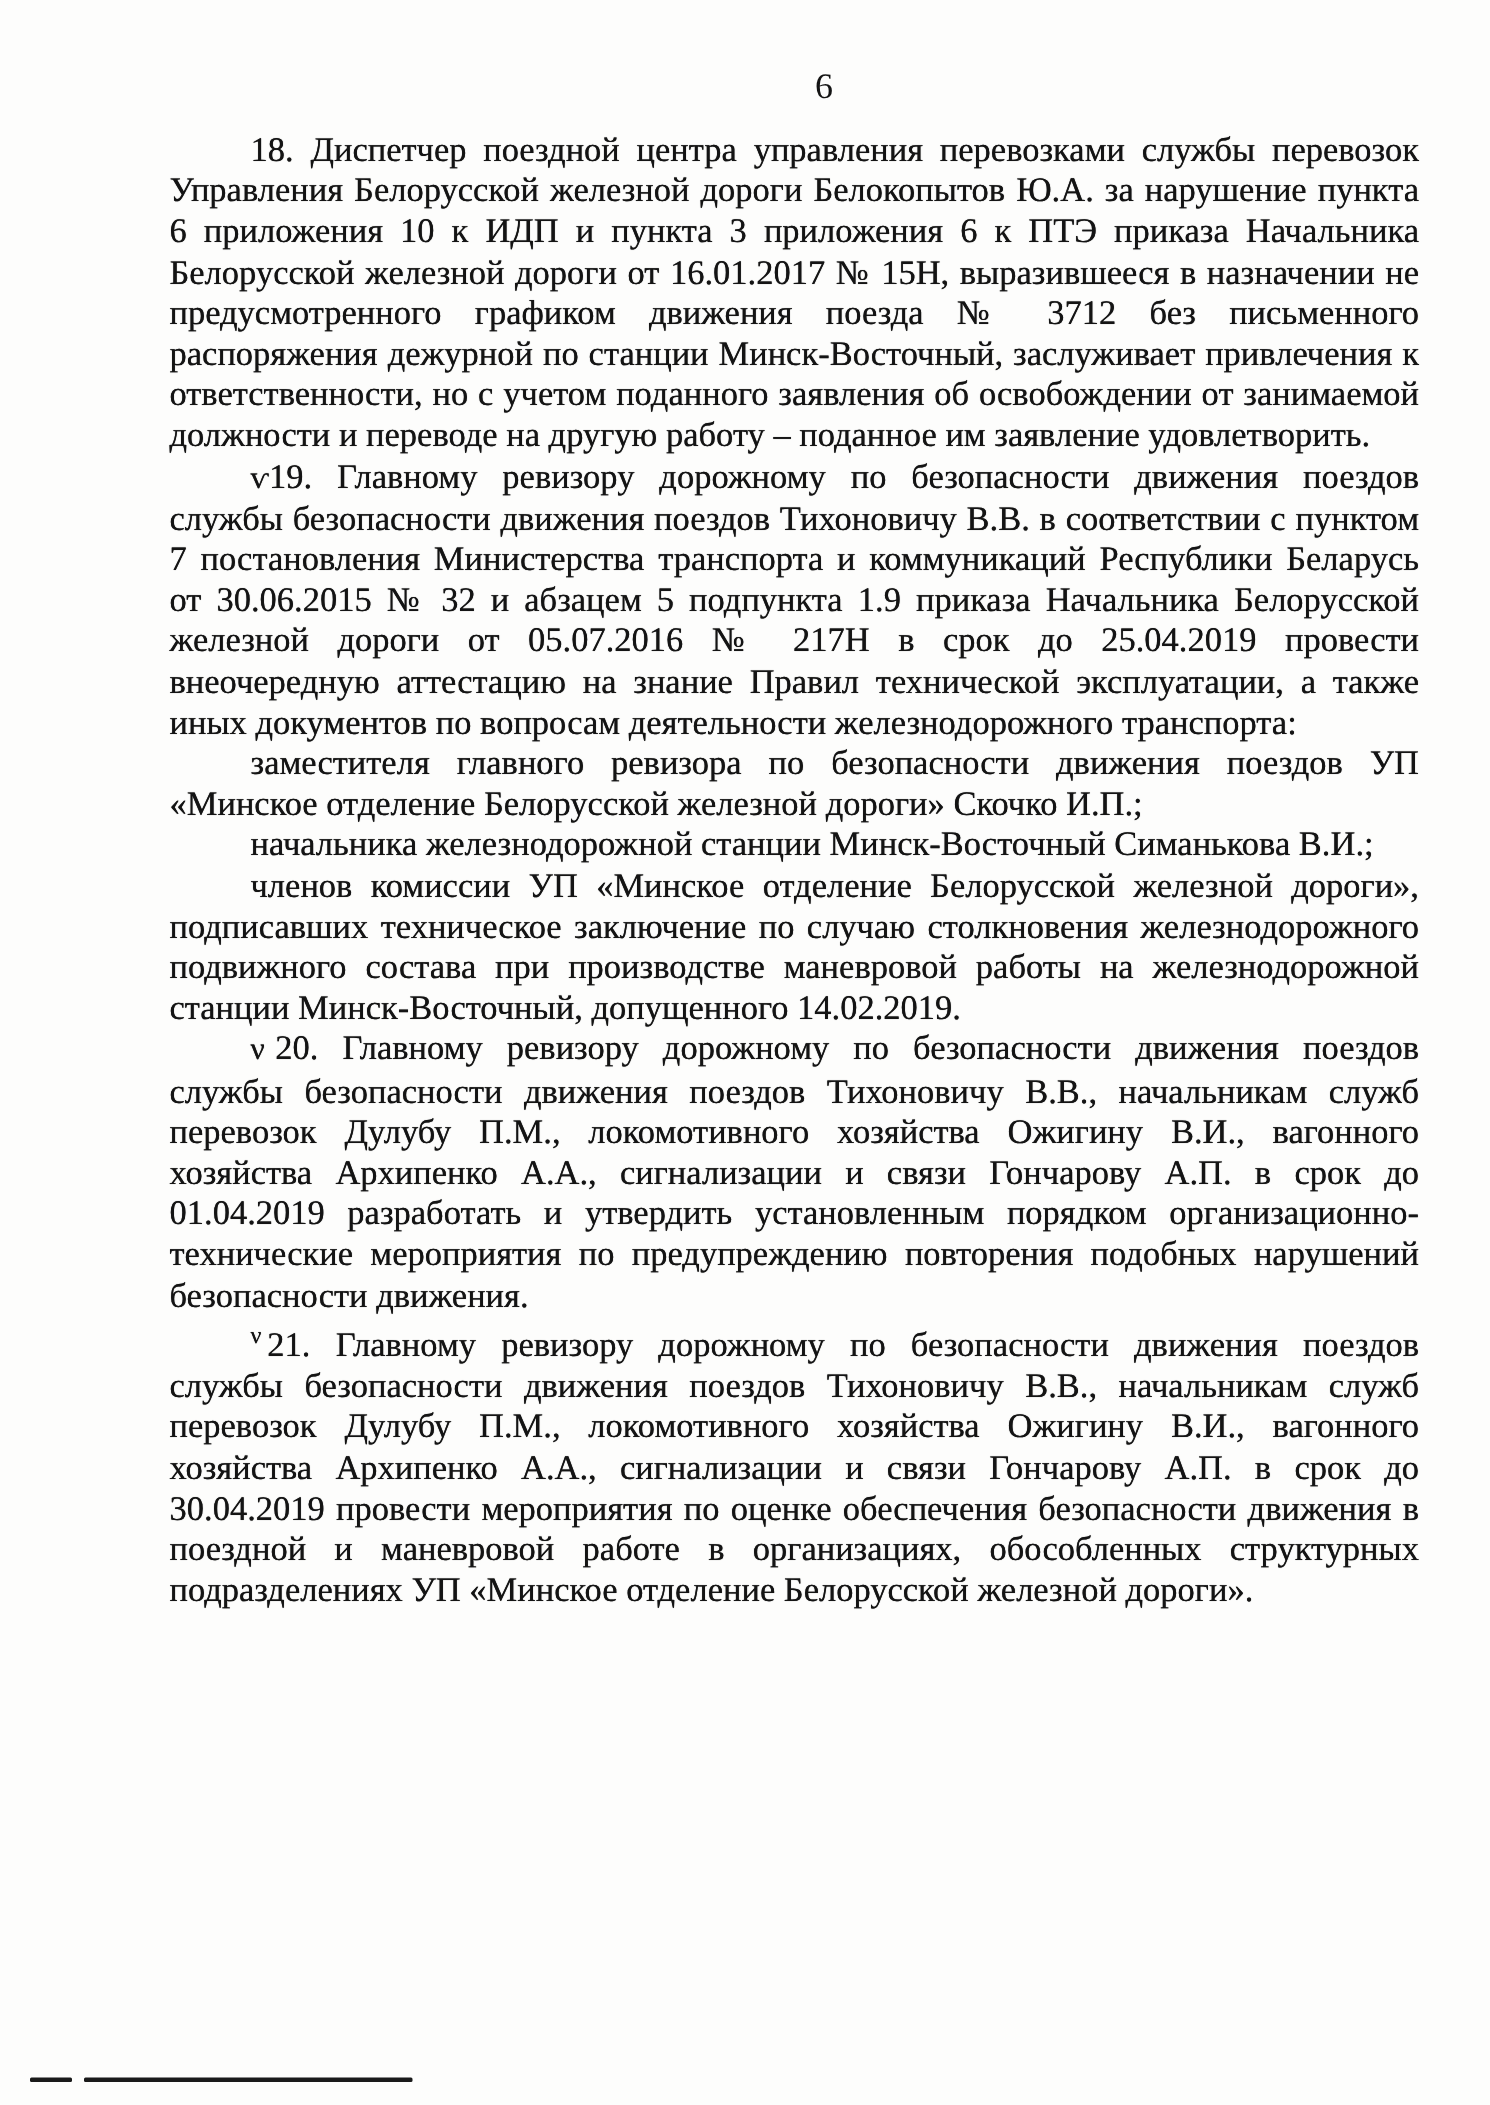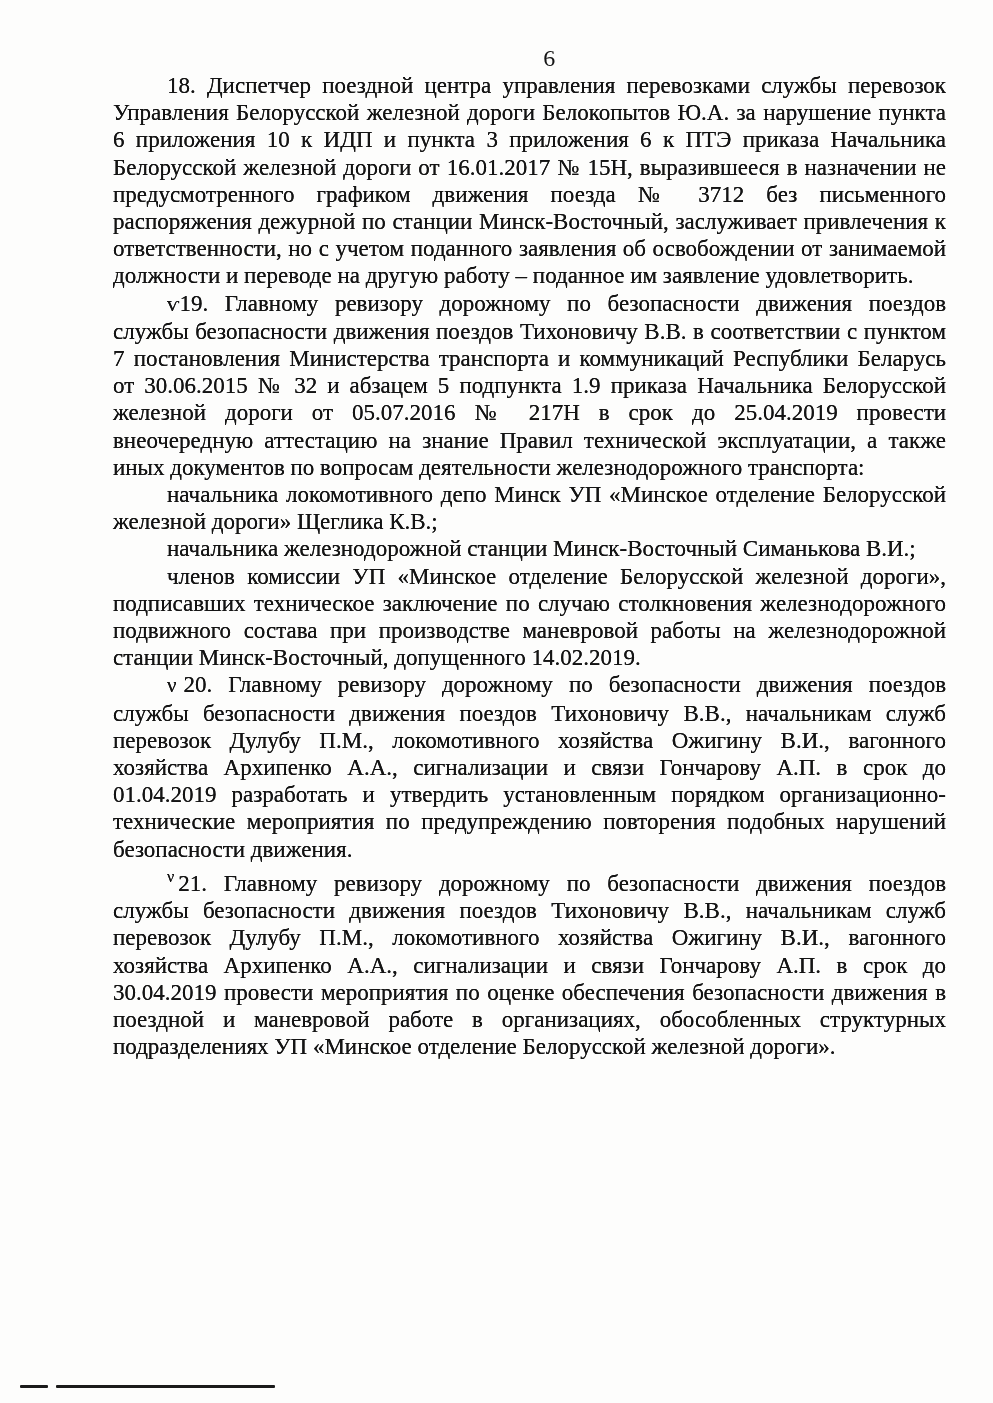--- a/index.html
+++ b/index.html
@@ -23,20 +23,21 @@
   }
   .page-number {
     text-align: center;
     font-size: 24px;
     line-height: 28px;
     
     padding-left: 40px;
     letter-spacing: 0.5px;
   }
   .doc-body {
+    margin-top: 14px;
     font-size: 23px;
     line-height: 27.2px;
     text-align: justify;
     text-shadow: 0 0 0.45px currentColor; 
   }
   .doc-body p {
     margin: 0;
     padding: 0;
     text-indent: 54px;
   }
@@ -71,22 +72,22 @@
 
   <div class="page-number">6</div>
 
   <div class="doc-body">
 
     <p><span>18. Диспетчер поездной центра управления перевозками службы перевозок Управления Белорусской железной дороги Белокопытов Ю.А. за нарушение пункта 6 приложения 10 к ИДП и пункта 3 приложения 6 к ПТЭ приказа Начальника Белорусской железной дороги от 16.01.2017 № 15Н, выразившееся в назначении не предусмотренного графиком движения поезда № 3712 без письменного распоряжения дежурной по станции Минск-Восточный, заслуживает привлечения к ответственности, но с учетом поданного заявления об освобождении от занимаемой должности и переводе на другую работу – поданное им заявление удовлетворить.</span></p>
 
     <p><span class="pmark">ѵ</span><span>19. Главному ревизору дорожному по безопасности движения поездов службы безопасности движения поездов Тихоновичу В.В. в соответствии с пунктом 7 постановления Министерства транспорта и коммуникаций Республики Беларусь от 30.06.2015 № 32 и абзацем 5 подпункта 1.9 приказа Начальника Белорусской железной дороги от 05.07.2016 № 217Н в срок до 25.04.2019 провести внеочередную аттестацию на знание Правил технической эксплуатации, а также иных документов по вопросам деятельности железнодорожного транспорта:</span></p>
 
 
+    <p><span>заместителя главного ревизора по безопасности движения поездов УП «Минское отделение Белорусской железной дороги» Скочко И.П.;</span></p>
 
-    <p><span>начальника локомотивного депо Минск УП «Минское отделение Белорусской железной дороги» Щеглика К.В.;</span></p>
 
     <p><span>начальника железнодорожной станции Минск-Восточный Симанькова В.И.;</span></p>
 
     <p><span>членов комиссии УП «Минское отделение Белорусской железной дороги», подписавших техническое заключение по случаю столкновения железнодорожного подвижного состава при производстве маневровой работы на железнодорожной станции Минск-Восточный, допущенного 14.02.2019.</span></p>
 
     <p><span class="pmark sp">ν</span><span>20. Главному ревизору дорожному по безопасности движения поездов службы безопасности движения поездов Тихоновичу В.В., начальникам служб перевозок Дулубу П.М., локомотивного хозяйства Ожигину В.И., вагонного хозяйства Архипенко А.А., сигнализации и связи Гончарову А.П. в срок до 01.04.2019 разработать и утвердить установленным порядком организационно-технические мероприятия по предупреждению повторения подобных нарушений безопасности движения.</span></p>
 
     <p><span class="pmark sup">ν</span><span>21. Главному ревизору дорожному по безопасности движения поездов службы безопасности движения поездов Тихоновичу В.В., начальникам служб перевозок Дулубу П.М., локомотивного хозяйства Ожигину В.И., вагонного хозяйства Архипенко А.А., сигнализации и связи Гончарову А.П. в срок до 30.04.2019 провести мероприятия по оценке обеспечения безопасности движения в поездной и маневровой работе в организациях, обособленных структурных подразделениях УП «Минское отделение Белорусской железной дороги».</span></p>
 
   </div>

